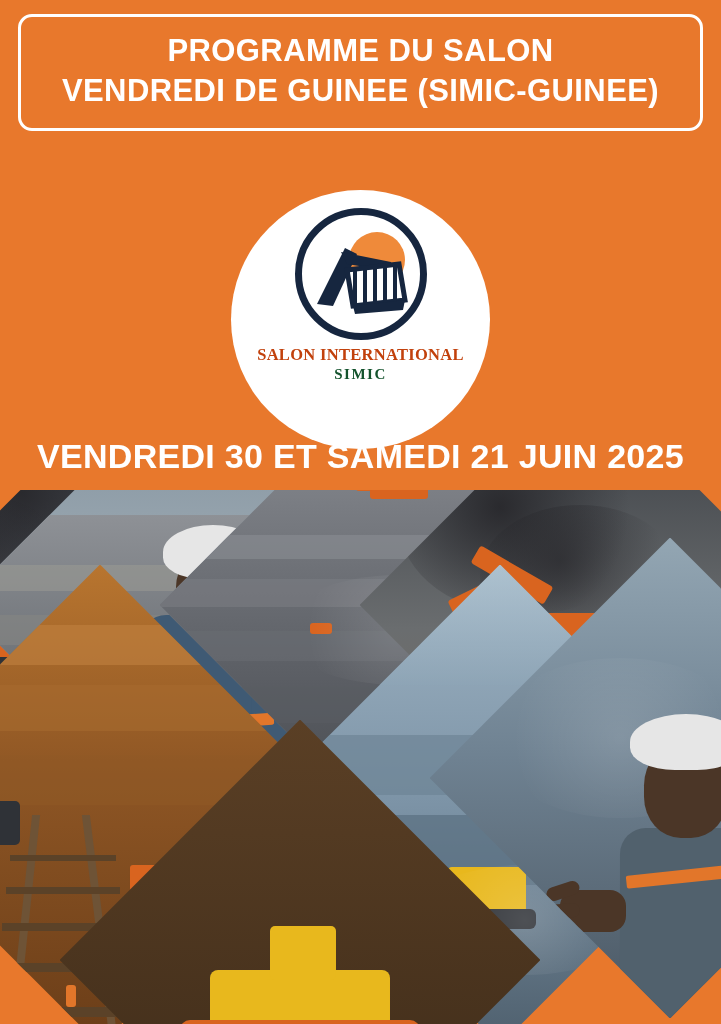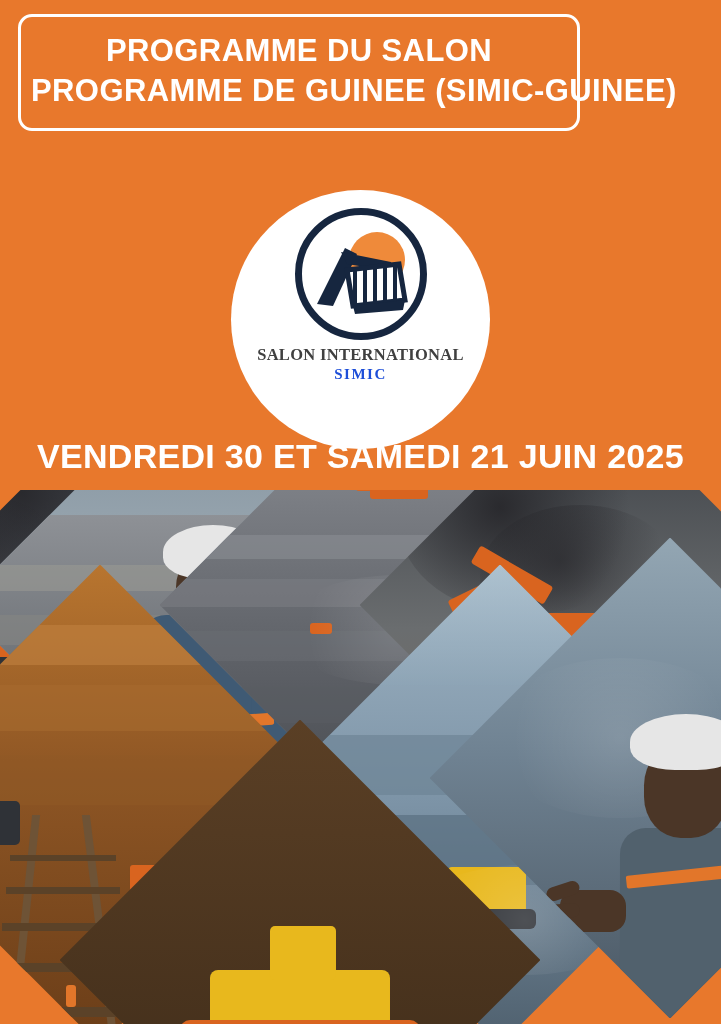--- a/index.html
+++ b/index.html
@@ -16,21 +16,21 @@
     height: 1024px;
     overflow: hidden;
     background: #e8782c;
   }
 
   
   .title-frame {
     position: absolute;
     left: 18px;
     top: 14px;
-    width: 562px;
+    width: 685px;
     box-sizing: border-box;
     border: 3px solid #ffffff;
     border-radius: 14px;
     padding: 14px 10px 16px 10px;
     text-align: center;
   }
   .title-line {
     display: block;
     color: #ffffff;
     font-weight: bold;
@@ -83,30 +83,30 @@
     top: 0;
   }
   .logo-text {
     margin-top: 6px;
     text-align: center;
     line-height: 1.12;
   }
   .logo-text .l1,
   .logo-text .l2 {
     display: block;
-    color: #404040;
+    color: #c2410c;
     font-family: "Liberation Serif", serif;
     font-weight: bold;
     font-size: 16.5px;
     letter-spacing: 0.3px;
   }
   .logo-text .l3 {
     display: block;
     margin-top: 2px;
-    color: #1d4ed8;
+    color: #14532d;
     font-family: "Liberation Serif", serif;
     font-weight: bold;
     font-size: 15px;
     letter-spacing: 1.5px;
   }
 
   
   .date-line {
     position: absolute;
     left: 0;
@@ -179,21 +179,21 @@
   
   .edge-mask { position:absolute; background:#e8782c; }
 </style>
 </head>
 <body>
 
 <div class="poster">
 
   <div class="title-frame">
     <span class="title-line">PROGRAMME DU SALON</span>
-    <span class="title-line">PROGRAMME DE GUINEE (SIMIC-GUINEE)</span>
+    <span class="title-line">VENDREDI DE GUINEE (SIMIC-GUINEE)</span>
   </div>
 
   <div class="logo-wrap">
     <div class="logo-mark">
       <div class="sun"></div>
       <svg width="132" height="132" viewBox="0 0 132 132" aria-hidden="true">
 
         <polygon points="22,96 50,40 62,46 38,98" fill="#16263f"></polygon>
         <polygon points="46,44 96,54 100,64 52,56" fill="#16263f"></polygon>
 

